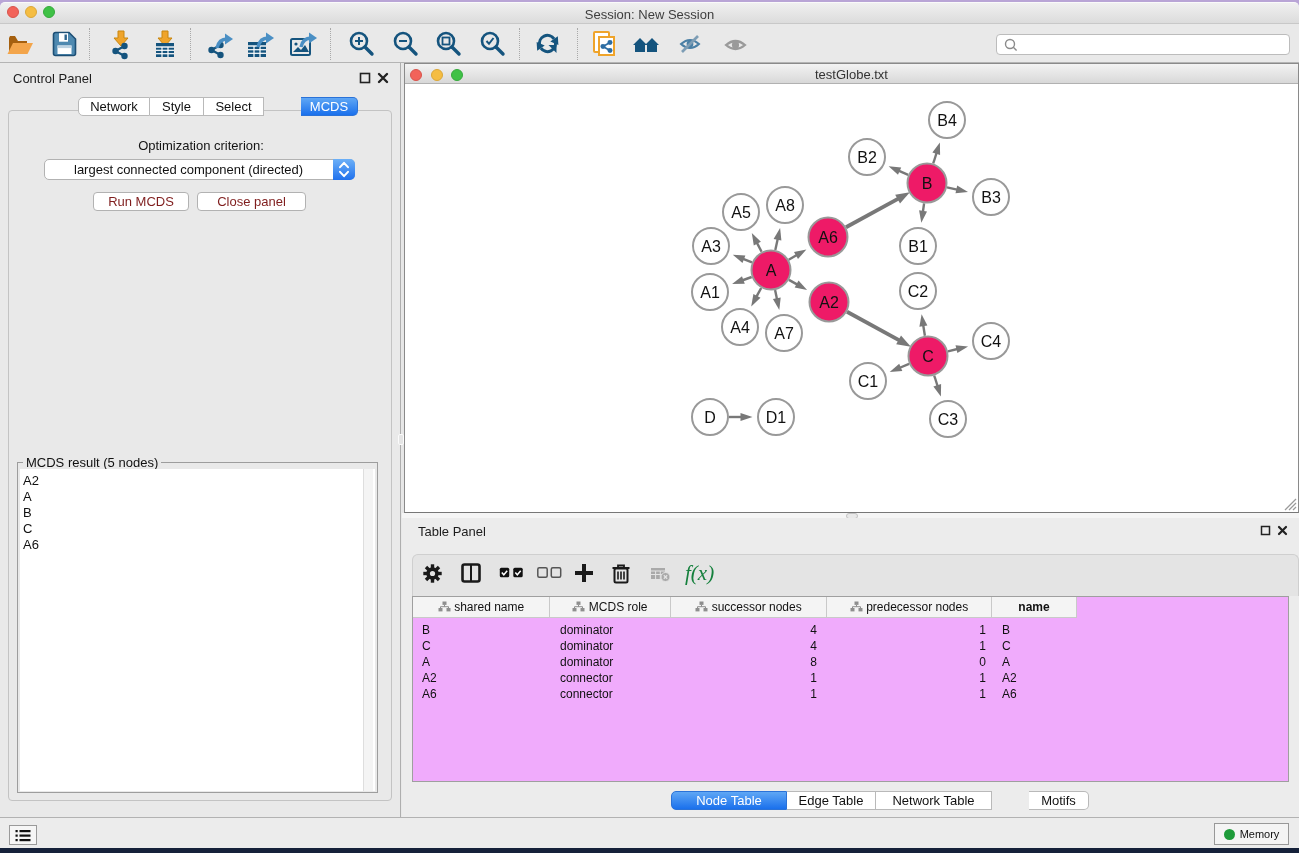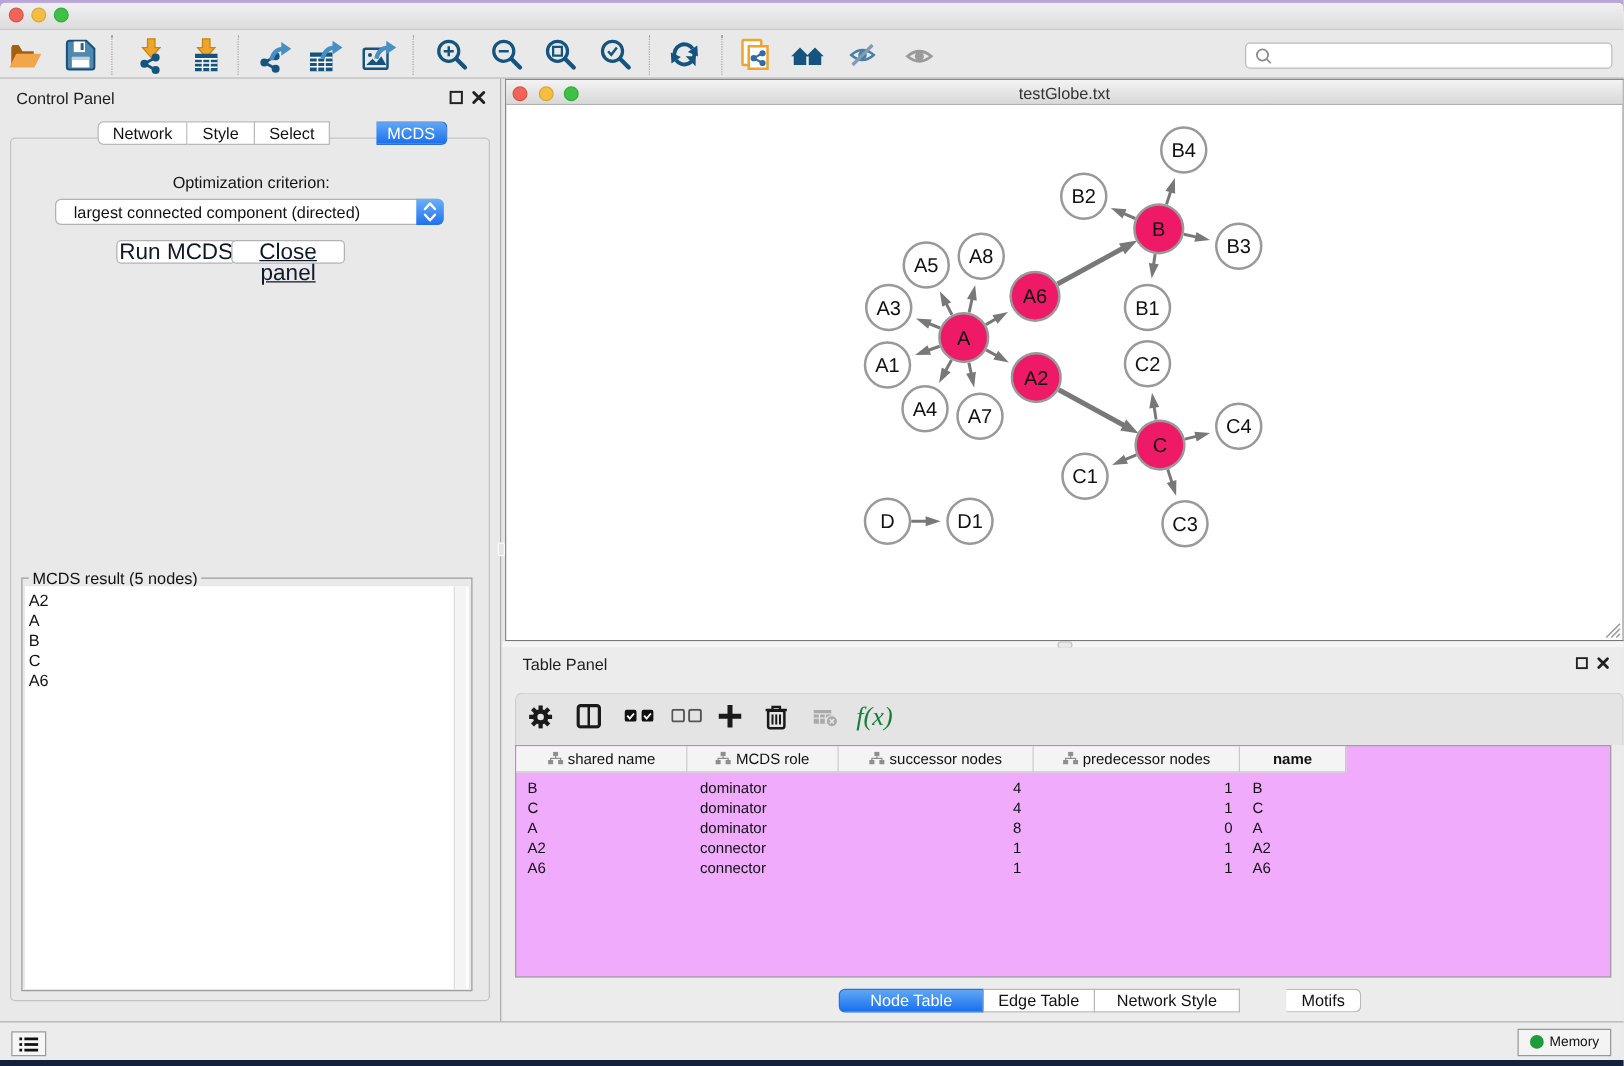--- a/index.html
+++ b/index.html
@@ -31,25 +31,25 @@
     display:flex; align-items:center; justify-content:center; white-space:nowrap; }
   .seg span:first-child { border-left:1px solid #b9b9b9; border-radius:5px 0 0 5px; }
   .seg span:last-child { border-radius:0 5px 5px 0;margin-left:37px; }
   .seg span.sel { background:linear-gradient(#5fa7f5,#1a70ec); border-color:#2a72d8; color:#fff; }
   #cp-tabs { left:78px; top:34px; height:19px; z-index:3; }
   #cp-tabs span:nth-child(1){width:72px;} #cp-tabs span:nth-child(2){width:54px;}
   #cp-tabs span:nth-child(3){width:60px;} #cp-tabs span:nth-child(4){width:57px;}
   #optlabel { left:0; top:27px; width:384px; text-align:center; font-size:13px; color:#141414; }
   #combo { left:35px; top:48px; width:311px; height:21px; background:#fff;
     border:1px solid #b2b2b2; border-radius:5px; font-size:13px; color:#111;
-    line-height:19px; padding-left:14px; }
+    line-height:19px; padding-left:29px; }
   #combo .cap { position:absolute; right:-1px; top:-1px; width:22px; height:21px;
     background:linear-gradient(#6cb0f7,#2071ed); border-radius:0 5px 5px 0; }
   .btn { position:absolute; height:19px; background:#fff; border:1px solid #b2b2b2;
-    border-radius:4px; font-size:18px; color:#0f172a; text-align:center; line-height:17px; }
+    border-radius:4px; font-size:13px; color:#7f1d1d; text-align:center; line-height:17px; }
   
   #mcdsbox { left:8px; top:351px; width:361px; height:331px; border:1px solid #9d9d9d; }
   #mcdslegend { left:5px; top:-8px; background:#e9e9e9; padding:0 3px; font-size:13px; color:#111; }
   #mcdslist { left:2px; top:6px; width:355px; height:322px; background:#fff;
     font-size:13px; color:#111; padding:4px 0 0 3px; line-height:16px; }
   #mcdsscroll { right:2px; top:0px; width:10px; height:322px; background:#f4f4f4;
     border-left:1px solid #dedede; }
   
   #desktop { left:402px; top:63px; width:897px; height:754px; background:#e6e6e6; }
   #netframe { left:2px; top:0px; width:895px; height:450px; background:#fff;
@@ -80,20 +80,21 @@
     border:1px solid #989898; font-size:11px; color:#111; line-height:20px; text-align:center; }
   #darkstrip { left:0; top:848px; width:1299px; height:5px; background:#15213a; }
 </style>
 </head>
 <body>
 <div id="purple" class="abs"></div>
 <div id="titlebar" class="abs">
   <div class="light abs" style="left:7px; top:3px; background:#f2635a; border:1px solid #d8544c;"></div>
   <div class="light abs" style="left:25px; top:3px; background:#f5bd42; border:1px solid #dba738;"></div>
   <div class="light abs" style="left:43px; top:3px; background:#3fc146; border:1px solid #35aa3c;"></div>
+  <div id="titletext" class="abs">Session: New Session</div>
 </div>
 <div id="toolbar" class="abs">
 <div class="tsep" style="left:89px"></div>
     <div class="tsep" style="left:190px"></div>
     <div class="tsep" style="left:330px"></div>
     <div class="tsep" style="left:519px"></div>
     <div class="tsep" style="left:577px"></div>
     <svg class="ticon" style="left:6px;top:6px" width="29" height="28" viewBox="0 0 29 28">
       <path d="M3 8 L3 23 L21 23 L21 11 L12 11 L9 6 L4 6 Z" fill="#a5600f"></path>
       <path d="M7 13 L27 13 L21.5 24 L1.5 24 Z" fill="#f3a54b"></path>
@@ -232,21 +233,21 @@
     </svg>
   <div id="cp-tabcontent" class="abs">
     <div id="optlabel" class="abs">Optimization criterion:</div>
     <div id="combo" class="abs">largest connected component (directed)
       <div class="cap"><svg width="22" height="21" viewBox="0 0 22 21">
             <path d="M7 8.2 L11 3.8 L15 8.2" fill="none" stroke="#fff" stroke-width="2" stroke-linecap="round" stroke-linejoin="round"></path>
             <path d="M7 12.8 L11 17.2 L15 12.8" fill="none" stroke="#fff" stroke-width="2" stroke-linecap="round" stroke-linejoin="round"></path>
           </svg></div>
     </div>
     <div class="btn abs" style="left:84px; top:81px; width:96px;">Run MCDS</div>
-    <div class="btn abs" style="left:176px; top:81px; width:91px;text-decoration:underline;">Close panel</div>
+    <div class="btn abs" style="left:188px; top:81px; width:109px;">Close panel</div>
     <div id="mcdsbox" class="abs">
       <div id="mcdslegend" class="abs">MCDS result (5 nodes)</div>
       <div id="mcdslist" class="abs">A2<br>A<br>B<br>C<br>A6
         <div id="mcdsscroll" class="abs"></div>
       </div>
     </div>
   </div>
   <div id="cp-tabs" class="seg abs">
       <span>Network</span>
       <span>Style</span>
@@ -485,21 +486,21 @@
         <div class="cell" style="left:589px; top:73px;">A2</div>
         <div class="cell" style="left:9px; top:89px;">A6</div>
         <div class="cell" style="left:147px; top:89px;">connector</div>
         <div class="cell" style="left:258px; top:89px; width:146px; text-align:right;">1</div>
         <div class="cell" style="left:414px; top:89px; width:159px; text-align:right;">1</div>
         <div class="cell" style="left:589px; top:89px;">A6</div>
       </div>
     <div id="bottomtabs" class="seg abs">
         <span class="sel">Node Table</span>
         <span>Edge Table</span>
-        <span>Network Style</span>
+        <span>Network Table</span>
         <span>Motifs</span>
       </div>
   </div>
 </div>
 <div class="abs" style="left:398px; top:434px; width:6px; height:11px; background:#e5e5e5; border:1px solid #fbfbfb; border-radius:2px; z-index:5;"></div>
 <div id="statusbar" class="abs">
   <div id="listbtn" class="abs"><svg width="16" height="14" viewBox="0 0 16 14" style="margin-top:3px">
         <g fill="#111">
           <rect x="0.5" y="1" width="2.2" height="2.2"></rect>
           <rect x="0.5" y="5.5" width="2.2" height="2.2"></rect>

